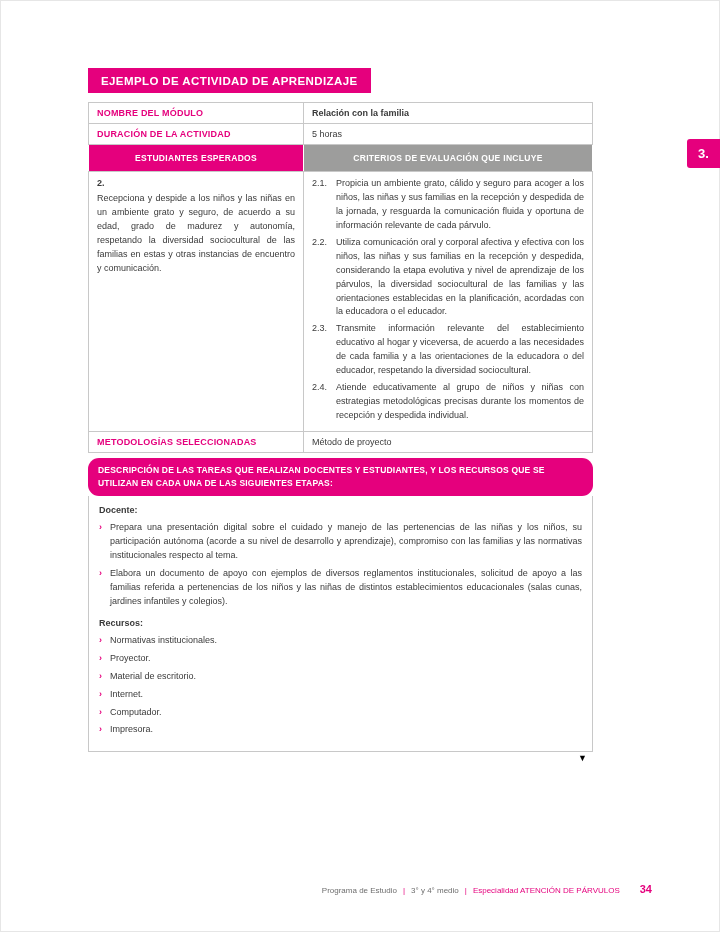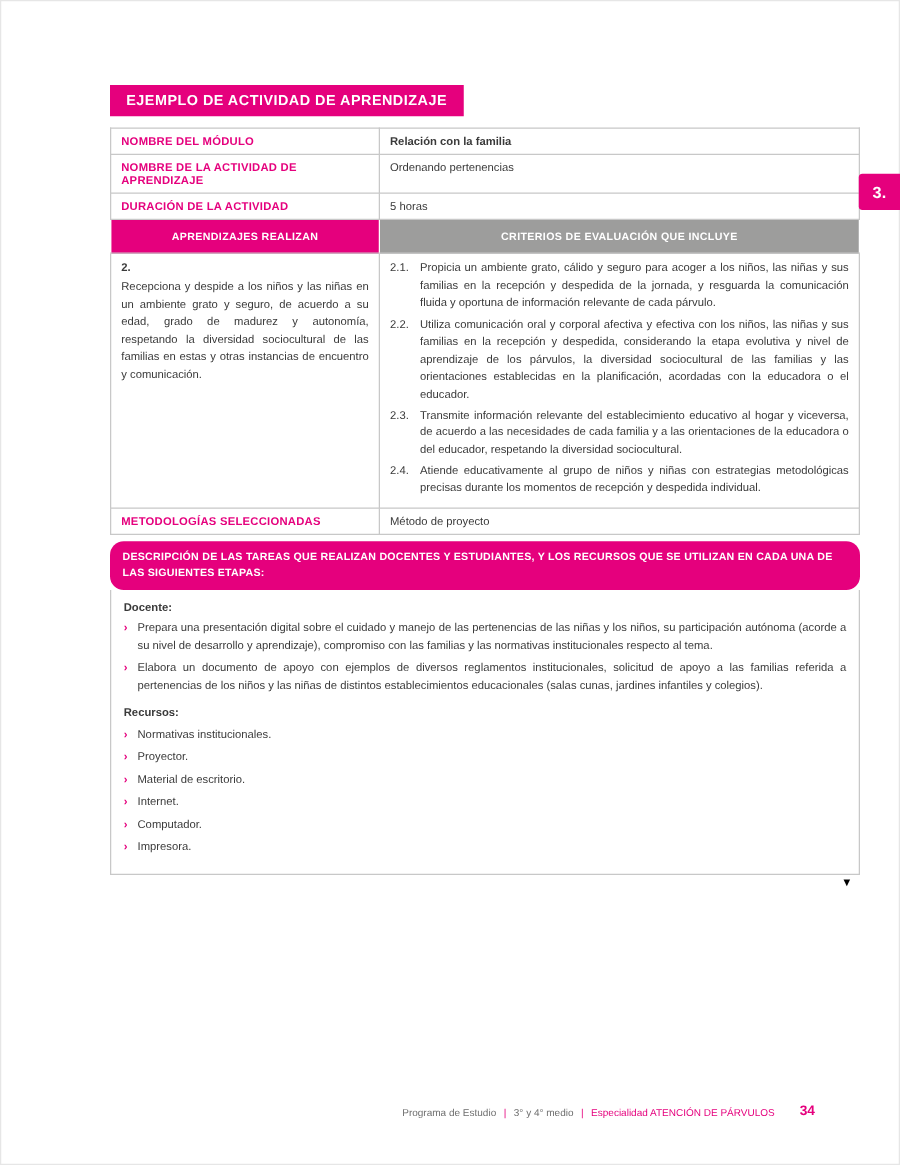--- a/index.html
+++ b/index.html
@@ -6,21 +6,21 @@
   html, body {
     width:720px; height:932px;
     background:#ffffff;
     font-family:"Liberation Sans", sans-serif;
     color:#3a3a3a;
     position:relative;
     overflow:hidden;
   }
   body { outline:1px solid #e6e6e6; outline-offset:-1px; }
 
-  .content { position:absolute; left:88px; top:68px; width:600px; }
+  .content { position:absolute; left:88px; top:68px; width:505px; }
 
   .banner-title {
     display:inline-block;
     background:#E5007D; color:#fff;
     font-weight:bold; font-size:11.5px; letter-spacing:0.4px;
     padding:7px 13px 6px 13px;
     margin-bottom:9px;
   }
 
   .info-table { width:100%; border-collapse:collapse; table-layout:fixed; }
@@ -110,29 +110,25 @@
     <colgroup>
         <col class="c1">
         <col class="c2">
       </colgroup>
     <tbody>
       <tr>
         <td class="lbl">NOMBRE DEL MÓDULO</td>
         <td class="bold">Relación con la familia</td>
       </tr>
       <tr>
-        <td class="lbl">NOMBRE DE LA ACTIVIDAD DE APRENDIZAJE</td>
-        <td>Ordenando pertenencias</td>
-      </tr>
-      <tr>
         <td class="lbl">DURACIÓN DE LA ACTIVIDAD</td>
         <td>5 horas</td>
       </tr>
       <tr class="head">
-        <th class="head-pink">APRENDIZAJES REALIZAN</th>
+        <th class="head-pink">ESTUDIANTES ESPERADOS</th>
         <th class="head-gray">CRITERIOS DE EVALUACIÓN QUE INCLUYE</th>
       </tr>
       <tr>
         <td class="cell-expected">
           <div class="num">2.</div>
           <div class="ptext">Recepciona y despide a los niños y las niñas en un ambiente grato y seguro, de acuerdo a su edad, grado de madurez y autonomía, respetando la diversidad sociocultural de las familias en estas y otras instancias de encuentro y comunicación.</div>
         </td>
         <td class="cell-criteria">
           <div class="crit">
             <span class="crit-num">2.1.</span>

